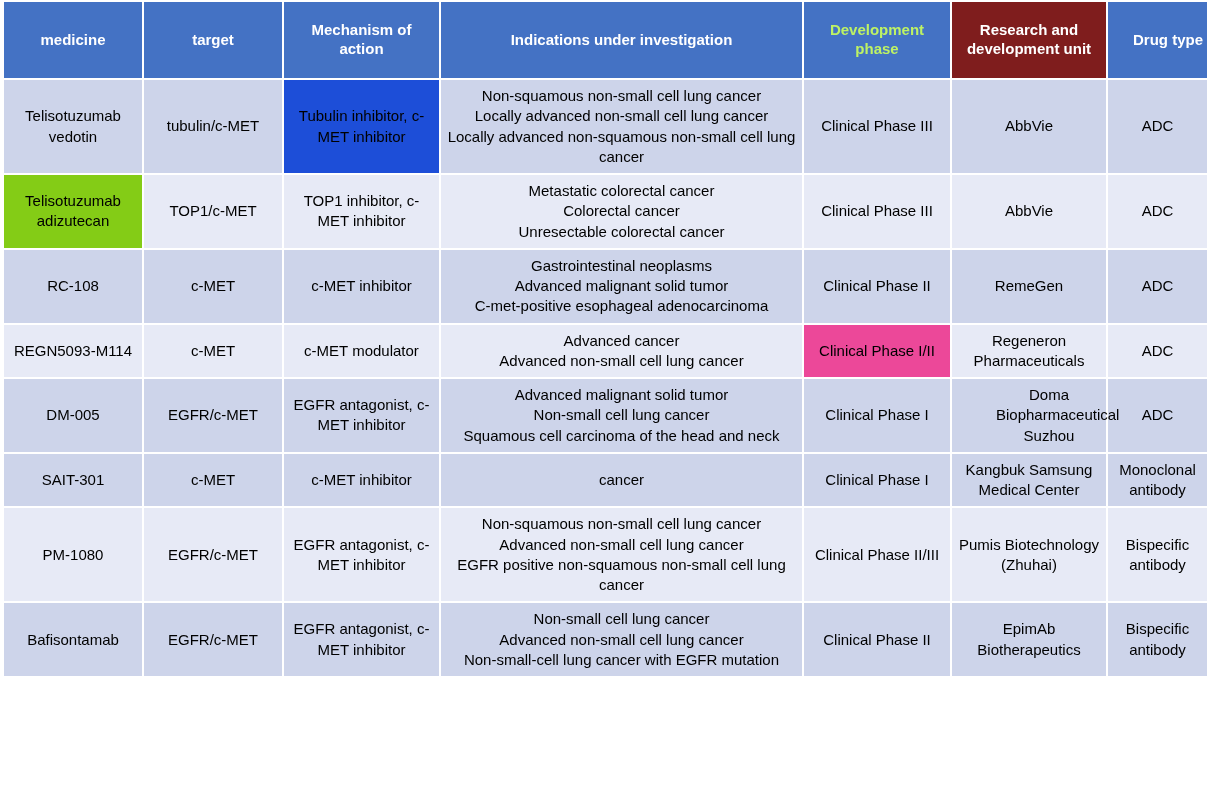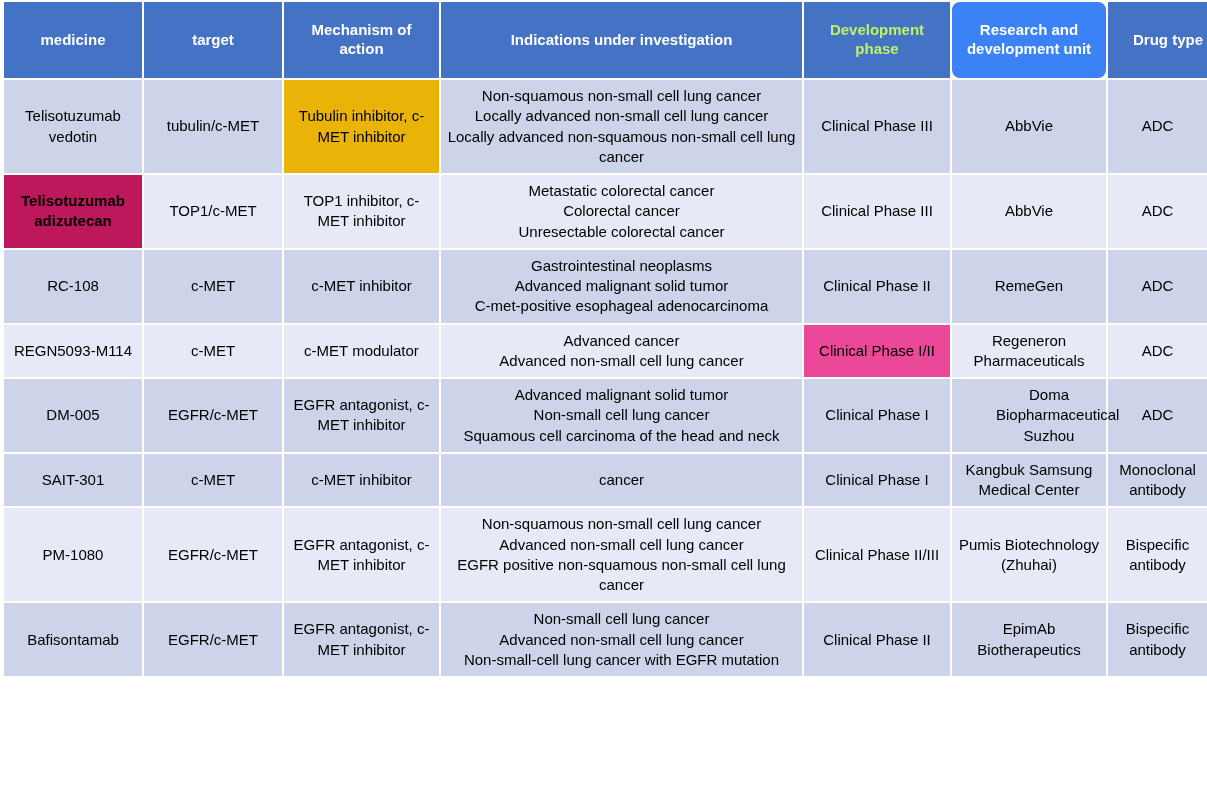--- a/index.html
+++ b/index.html
@@ -69,42 +69,42 @@
       <col class="c-unit">
       <col class="c-type">
   </colgroup>
   <thead>
     <tr>
       <th style="background: rgb(68, 114, 196); color: rgb(255, 255, 255);">medicine</th>
       <th style="background: rgb(68, 114, 196); color: rgb(255, 255, 255);">target</th>
       <th style="background: rgb(68, 114, 196); color: rgb(255, 255, 255);">Mechanism of action</th>
       <th style="background: rgb(68, 114, 196); color: rgb(255, 255, 255);">Indications under investigation</th>
       <th style="background: rgb(68, 114, 196); color: #bef264; margin-left: 12px;">Development phase</th>
-      <th style="background: #3b82f6; color: rgb(255, 255, 255); border-radius: 8px;">Research and development unit</th>
+      <th style="background: #7f1d1d; color: rgb(255, 255, 255);">Research and development unit</th>
       <th style="background: rgb(68, 114, 196); color: rgb(255, 255, 255); text-align: right;">Drug type</th>
     </tr>
   </thead>
   <tbody id="table-body">
       <tr class="row-dark">
         <td style="background: rgb(205, 212, 234); color: rgb(0, 0, 0);">Telisotuzumab vedotin</td>
         <td style="background: rgb(205, 212, 234); color: rgb(0, 0, 0);">tubulin/c-MET</td>
-        <td style="background: #eab308; color: rgb(0, 0, 0);">Tubulin inhibitor, c-MET inhibitor</td>
+        <td style="background: #1d4ed8; color: rgb(0, 0, 0);">Tubulin inhibitor, c-MET inhibitor</td>
         <td style="background: rgb(205, 212, 234); color: rgb(0, 0, 0);">
           <span class="cell-lines">
             <span>Non-squamous non-small cell lung cancer</span>
             <span>Locally advanced non-small cell lung cancer</span>
             <span>Locally advanced non-squamous non-small cell lung cancer</span>
           </span>
         </td>
         <td style="background: rgb(205, 212, 234); color: rgb(0, 0, 0);">Clinical Phase III</td>
         <td style="background: rgb(205, 212, 234); color: rgb(0, 0, 0);">AbbVie</td>
         <td style="background: rgb(205, 212, 234); color: rgb(0, 0, 0);">ADC</td>
       </tr>
       <tr class="row-light">
-        <td style="background: #be185d; color: rgb(0, 0, 0); font-weight: bold;">Telisotuzumab adizutecan</td>
+        <td style="background: #84cc16; color: rgb(0, 0, 0);">Telisotuzumab adizutecan</td>
         <td style="background: rgb(231, 234, 246); color: rgb(0, 0, 0);">TOP1/c-MET</td>
         <td style="background: rgb(231, 234, 246); color: rgb(0, 0, 0);">TOP1 inhibitor, c-MET inhibitor</td>
         <td style="background: rgb(231, 234, 246); color: rgb(0, 0, 0);">
           <span class="cell-lines">
             <span>Metastatic colorectal cancer</span>
             <span>Colorectal cancer</span>
             <span>Unresectable colorectal cancer</span>
           </span>
         </td>
         <td style="background: rgb(231, 234, 246); color: rgb(0, 0, 0);">Clinical Phase III</td>

